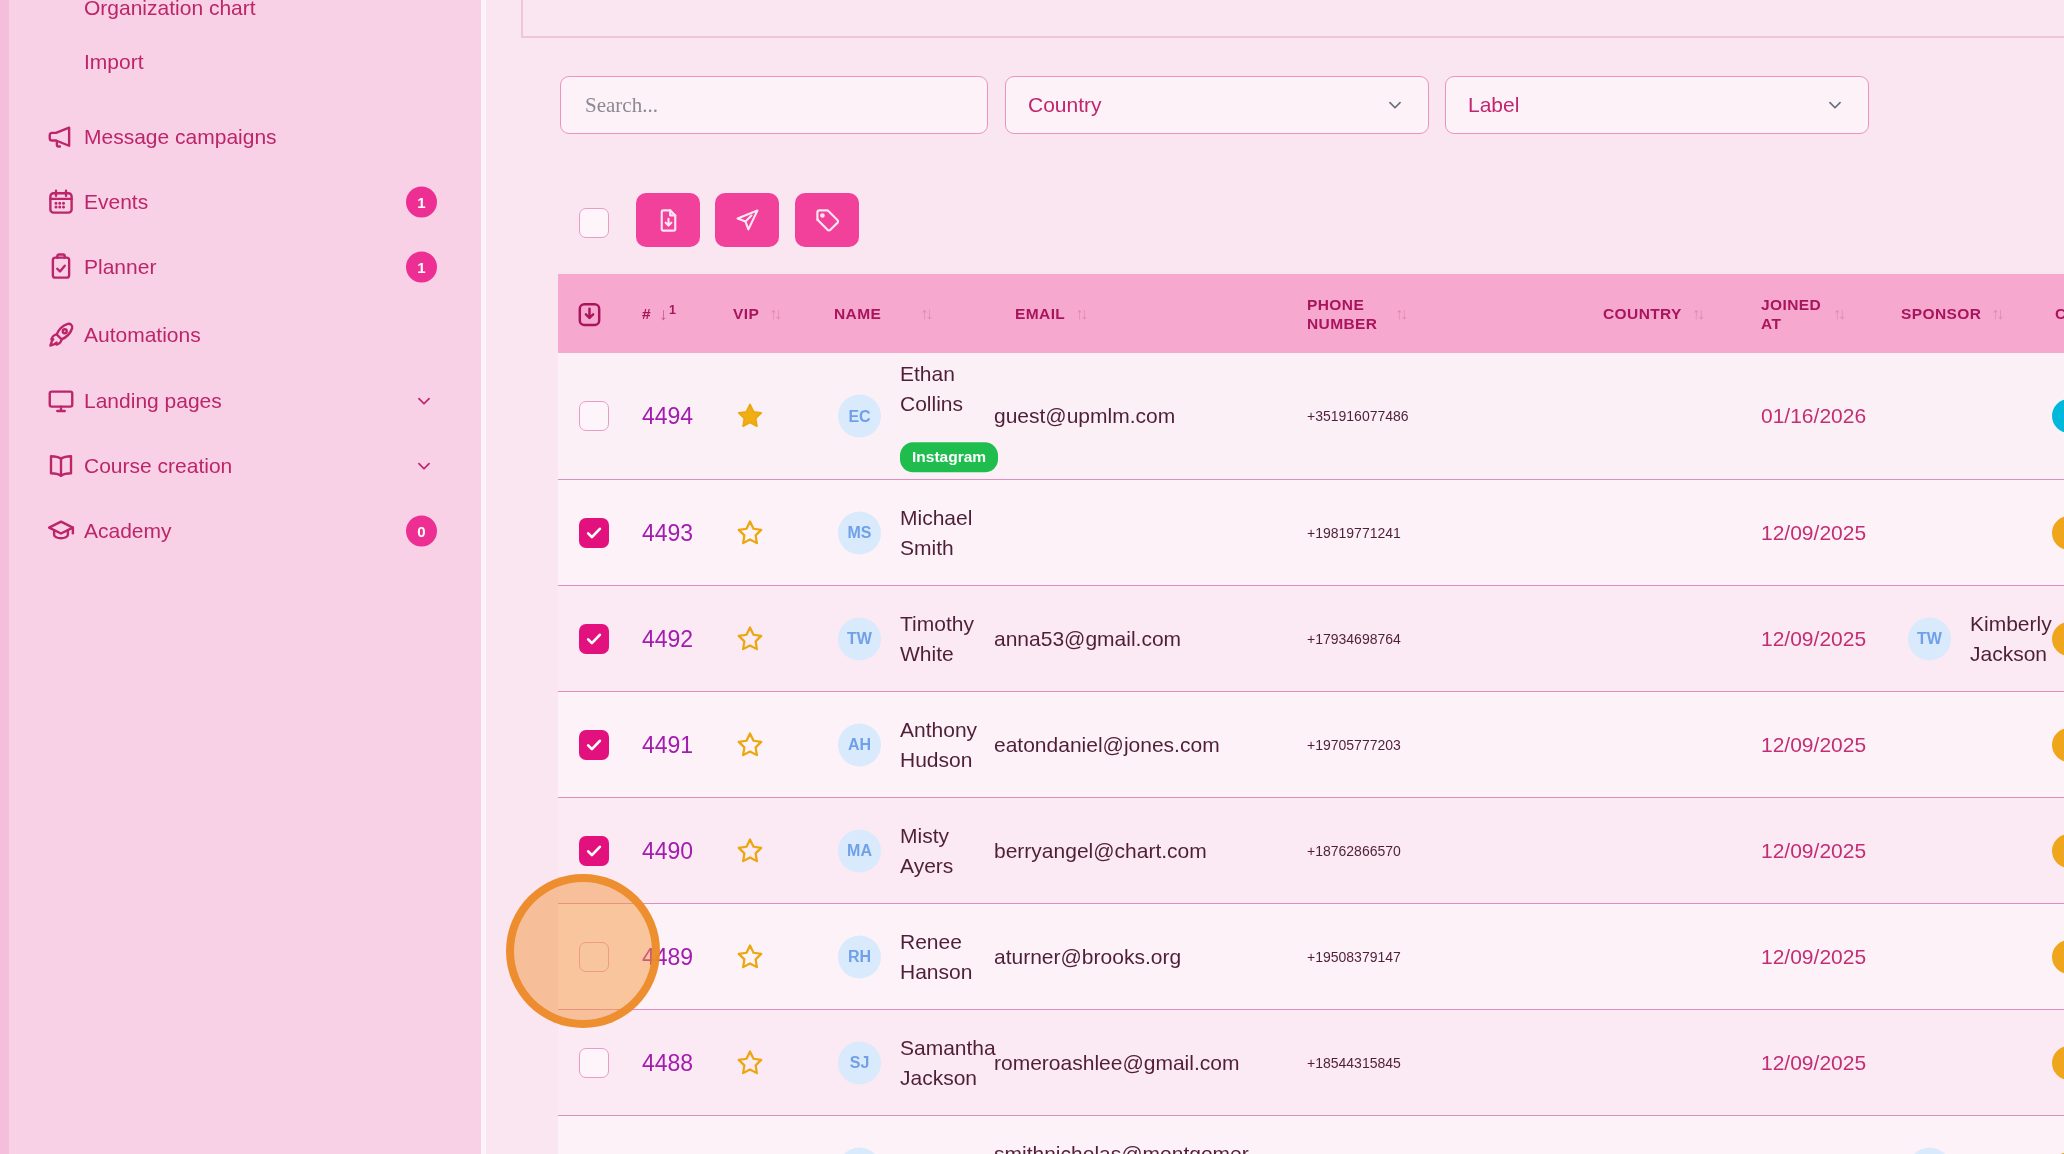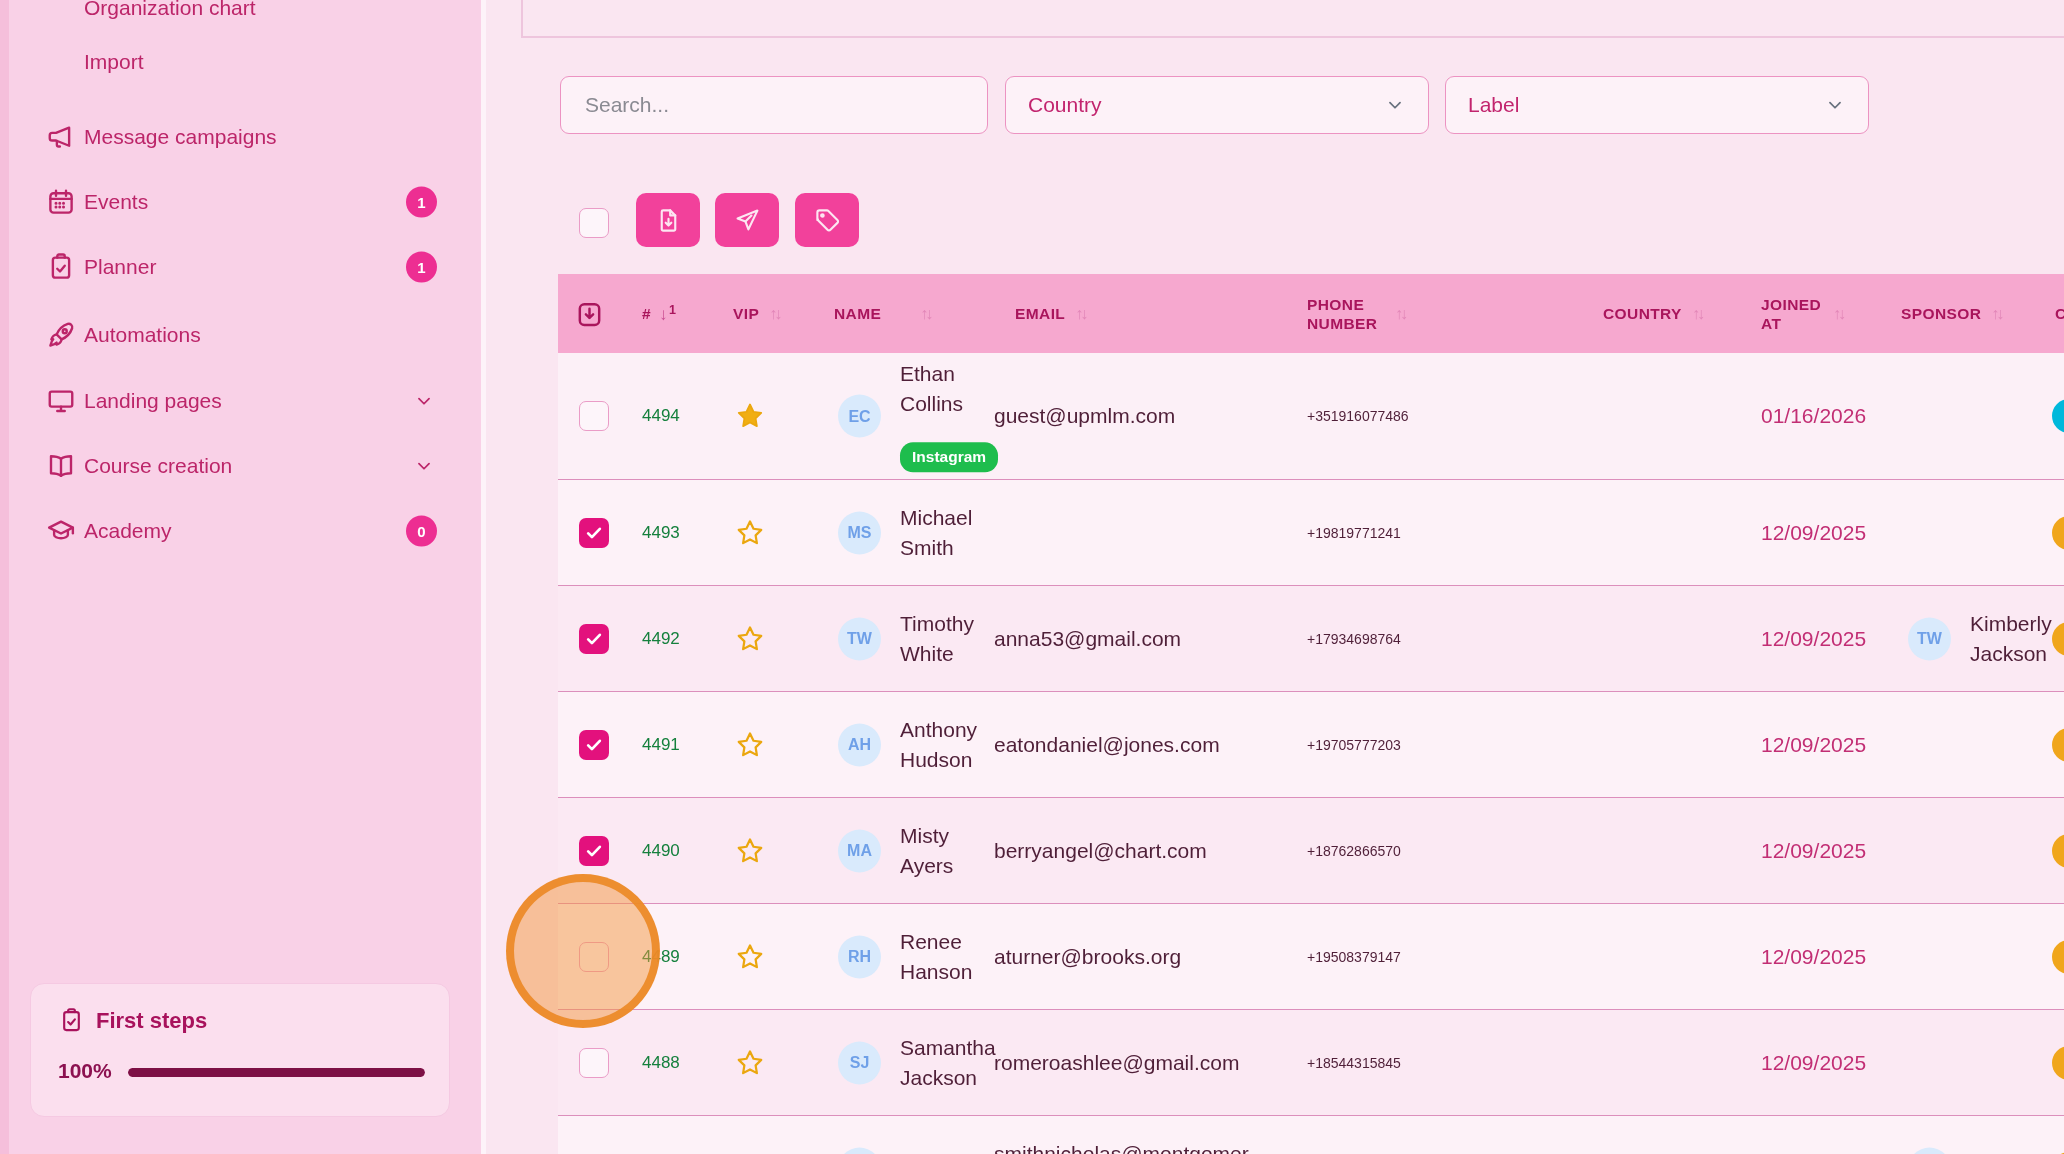--- a/index.html
+++ b/index.html
@@ -33,21 +33,21 @@
   .fs-bar{position:absolute;left:97px;top:84px;width:297px;height:9px;border-radius:5px;background:#f1b9d8;overflow:hidden;}
   .fs-bar-fill{height:100%;border-radius:5px;background:#7d1045;}
   
   .corner-v{position:absolute;left:521px;top:0;width:2px;height:37px;background:#eec5dd;}
   .top-line{position:absolute;left:521px;top:36px;right:0;height:2px;background:#eec5dd;}
   
   .fbox{position:absolute;top:76px;height:58px;border:1.5px solid #ec93c2;border-radius:9px;
     background:#fdf2f8;box-sizing:border-box;}
   .search-box{left:560px;width:428px;}
   .search-box input{width:100%;height:100%;border:none;outline:none;background:transparent;
-    padding:0 24px;font-size:21px;color:#0f172a;font-family:Liberation Sans, sans-serif;box-sizing:border-box;}
+    padding:0 24px;font-size:21px;color:#0f172a;font-family:Liberation Serif, serif;box-sizing:border-box;}
   .search-box input::placeholder{color:#8a8a92;}
   .select-box{display:flex;align-items:center;justify-content:space-between;padding:0 22px;cursor:pointer;}
   .country-box{left:1005px;width:424px;}
   .label-box{left:1445px;width:424px;}
   .sel-text{font-size:21px;color:#c2246e;}
   .sel-chev{width:22px;height:22px;color:#68717e;}
   
   .cb{width:30px;height:30px;border-radius:7px;box-sizing:border-box;cursor:pointer;position:relative;}
   .cb.unchecked{background:#fdf5fa;border:1.5px solid #ea9cc7;}
   .cb.checked{background:#e3117d;}
@@ -70,21 +70,21 @@
   .sort{color:#e287b8;font-size:16px;font-weight:400;letter-spacing:-3px;margin-left:2px;}
   .darr{color:#ca4f93;font-size:17px;font-weight:400;}
   .snum{color:#a9155c;font-size:12.5px;font-weight:700;vertical-align:super;margin-left:1px;}
   .h-number{left:84px;} .h-vip{left:175px;} .h-name{left:276px;gap:37px;} .h-email{left:457px;}
   .h-phone{left:749px;} .h-city{left:934px;margin-top:48px;} .h-country{left:1045px;}
   .h-joined{left:1203px;} .h-sponsor{left:1343px;} .h-clip{left:1497px;}
   .row{position:relative;border-bottom:1.5px solid #dc8fbc;}
   .row.sh-mid{background:#fcf0f7;} .row.sh-light{background:#fdf2f8;} .row.sh-dark{background:#fbe9f3;}
   .cell{position:absolute;top:50%;transform:translateY(-50%);}
   .c-check{left:21px;}
-  .c-id{left:84px;font-size:17px;color:#15803d;cursor:pointer;}
+  .c-id{left:84px;font-size:23px;color:#a21caf;cursor:pointer;}
   .c-star{left:177px;width:30px;height:30px;cursor:pointer;}
   .c-star svg{width:30px;height:30px;display:block;}
   .avatar{width:43px;height:43px;border-radius:50%;background:#d9eafc;color:#6fa0e8;
     font-size:16px;font-weight:600;display:flex;align-items:center;justify-content:center;}
   .c-avatar{left:280px;}
   .c-name{left:342px;width:97px;font-size:21px;color:#4f1f38;line-height:1.45;cursor:pointer;}
   .tag-badge{display:inline-block;margin-top:22px;background:#1ebd4d;color:#fff;
     font-size:15.5px;font-weight:700;border-radius:13px;padding:4px 12px;cursor:default;}
   .c-email{left:436px;width:256px;font-size:21px;color:#4f1f38;line-height:1.45;overflow-wrap:break-word;}
   .c-phone{left:749px;width:190px;font-size:14px;color:#4f1f38;}
@@ -186,36 +186,20 @@
               <path d="M2.5 9.3L12 4.5l9.5 4.8L12 14 2.5 9.3z"></path>
               <path d="M6.5 11.3v3.9c0 1.3 2.5 2.6 5.5 2.6s5.5-1.3 5.5-2.6v-3.9"></path>
               <path d="M21.5 9.3v4.5"></path>
             </svg>
           </span>
           <span class="nav-label">Academy</span>
           <span class="nav-badge">0</span>
         </div>
       </nav>
 
-    <div class="first-steps">
-      <div class="fs-title">
-        <span class="fs-icon">
-            <svg viewBox="0 0 24 24" fill="none" stroke="currentColor" stroke-width="1.9" stroke-linecap="round" stroke-linejoin="round">
-              <rect x="5.5" y="4.5" width="13" height="16" rx="2"></rect>
-              <path d="M9 4.5V3.3A1.3 1.3 0 0110.3 2h3.4A1.3 1.3 0 0115 3.3v1.2"></path>
-              <path d="M9 13.4l2.2 2.2 3.8-4.6"></path>
-            </svg>
-          </span>
-        <span>First steps</span>
-      </div>
-      <span class="fs-pct">100%</span>
-      <div class="fs-bar">
-        <div class="fs-bar-fill" id="fs-fill" style="width: 100%;"></div>
-      </div>
-    </div>
   </aside>
 
   <div class="corner-v"></div>
   <div class="top-line"></div>
 
   <div class="fbox search-box">
     <input type="text" placeholder="Search..." style="">
   </div>
   <div class="fbox select-box country-box">
     <span class="sel-text">Country</span>

